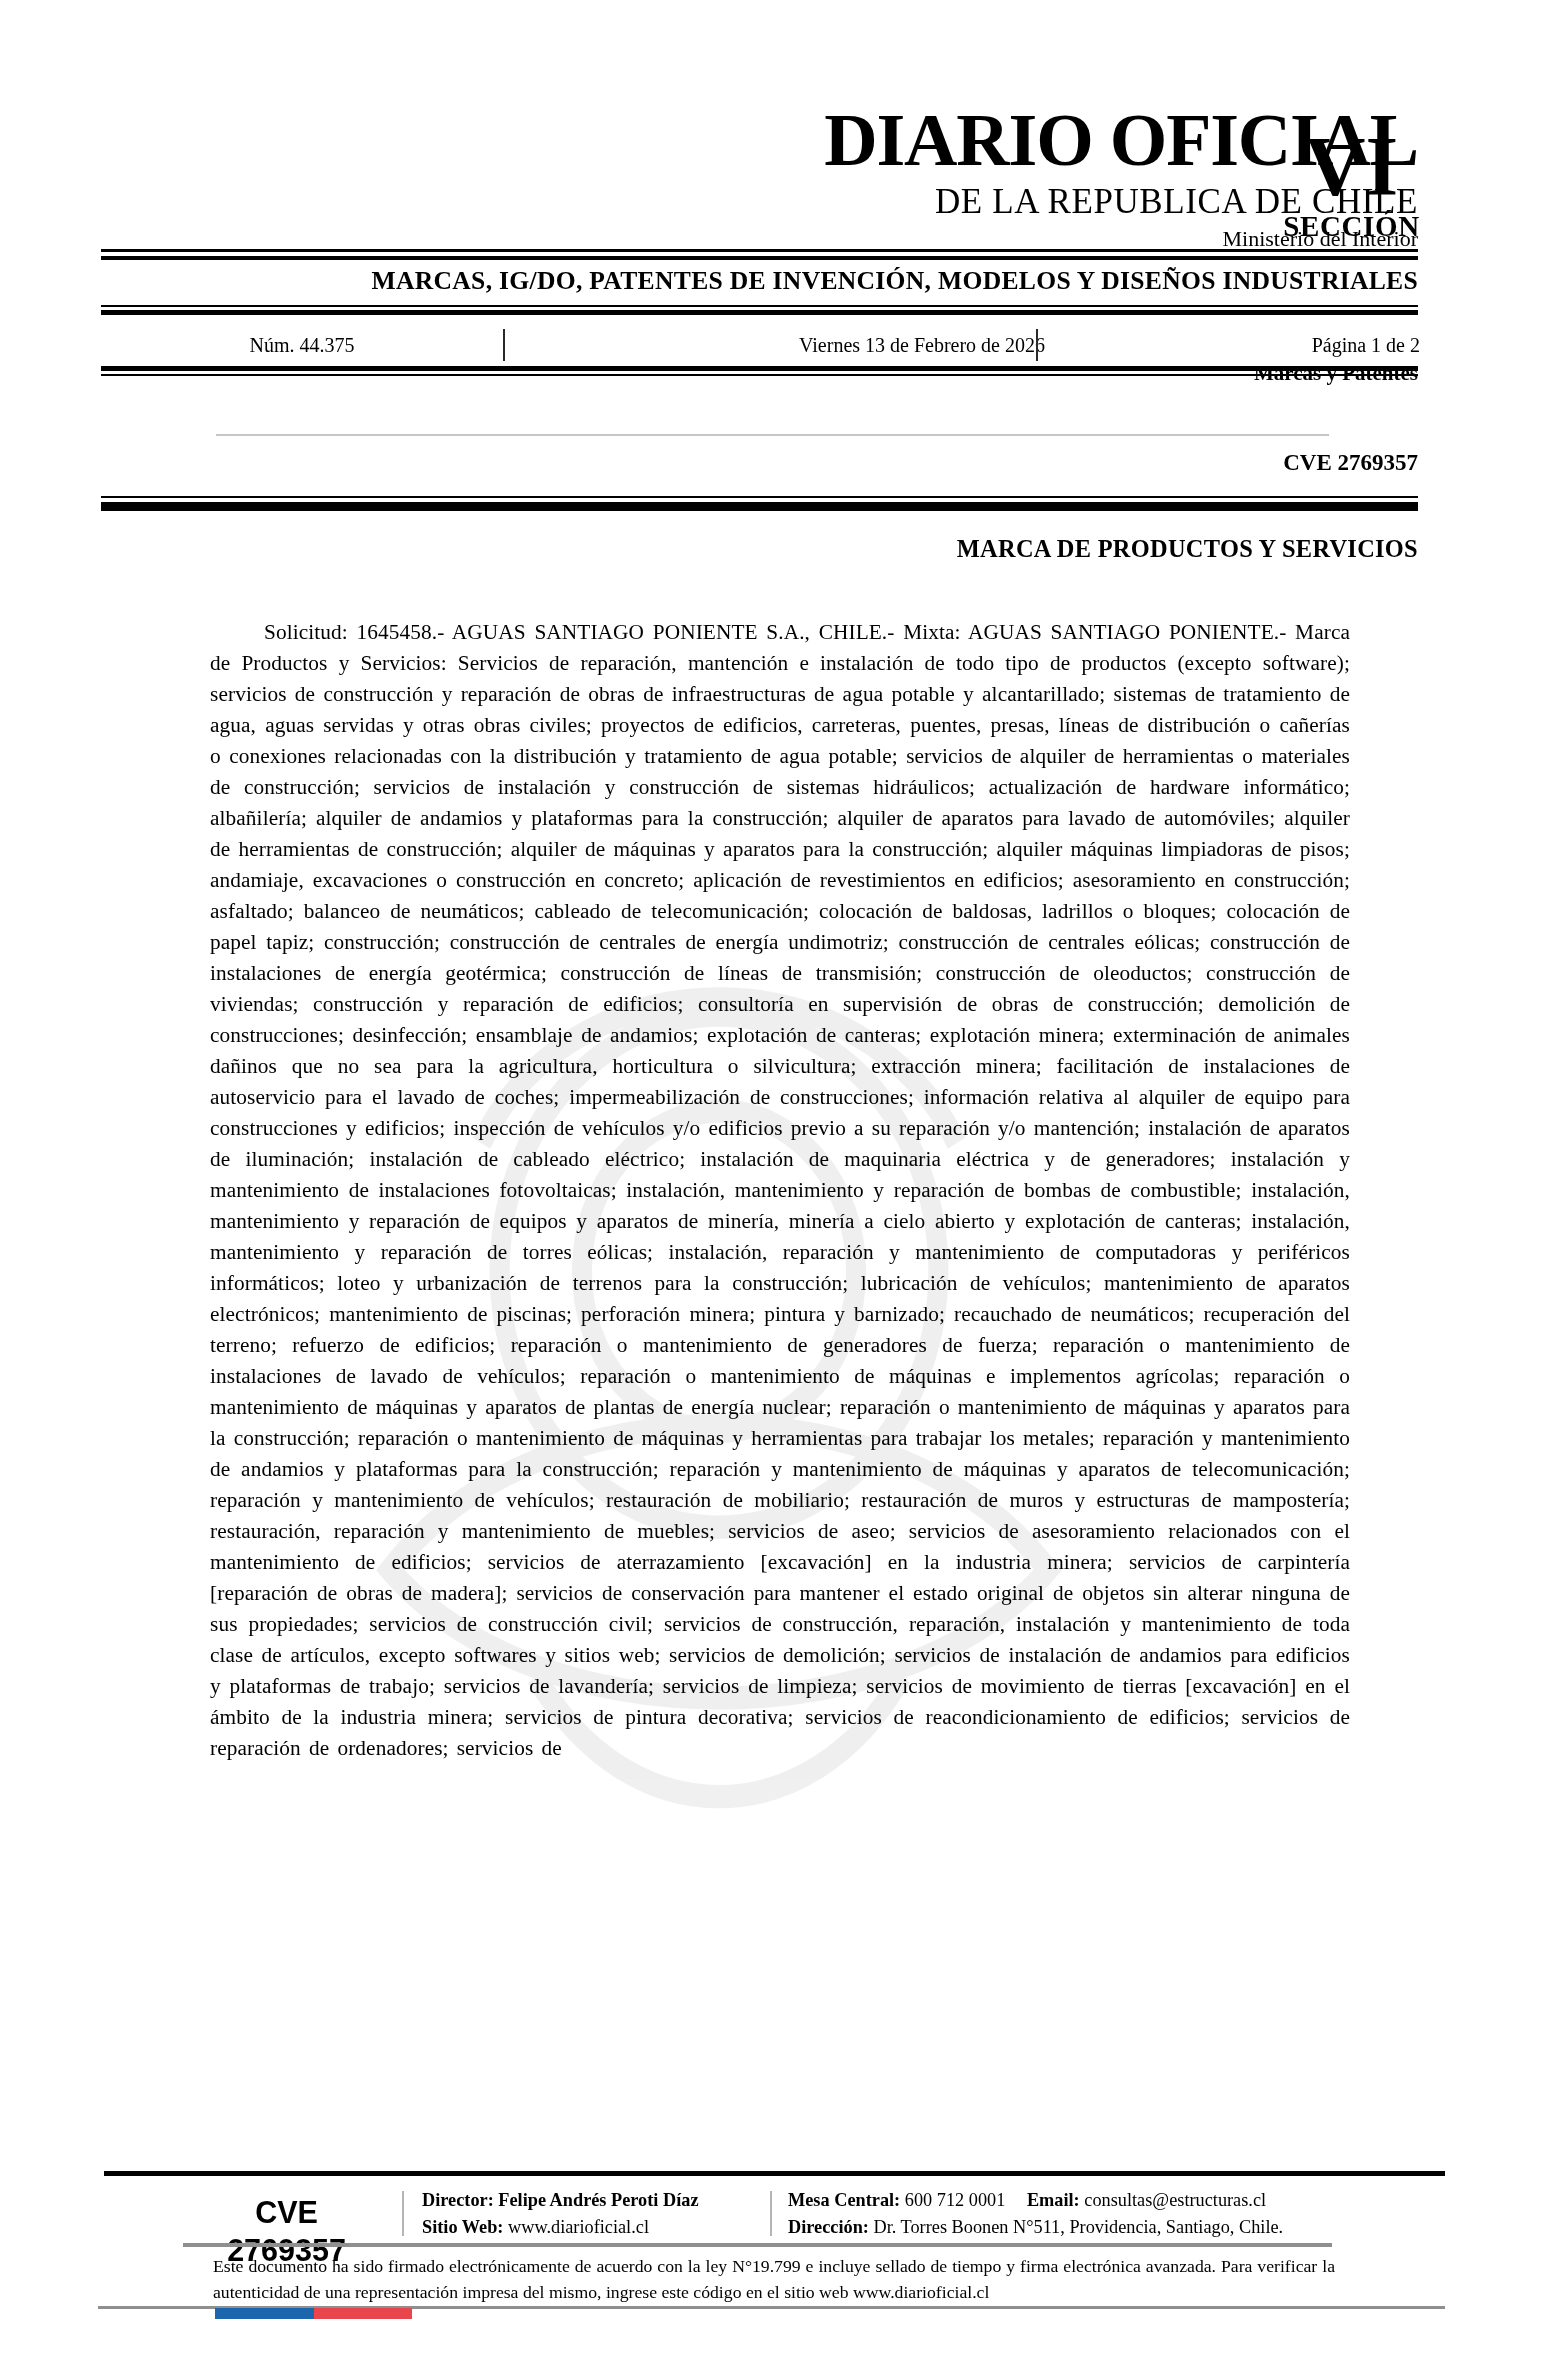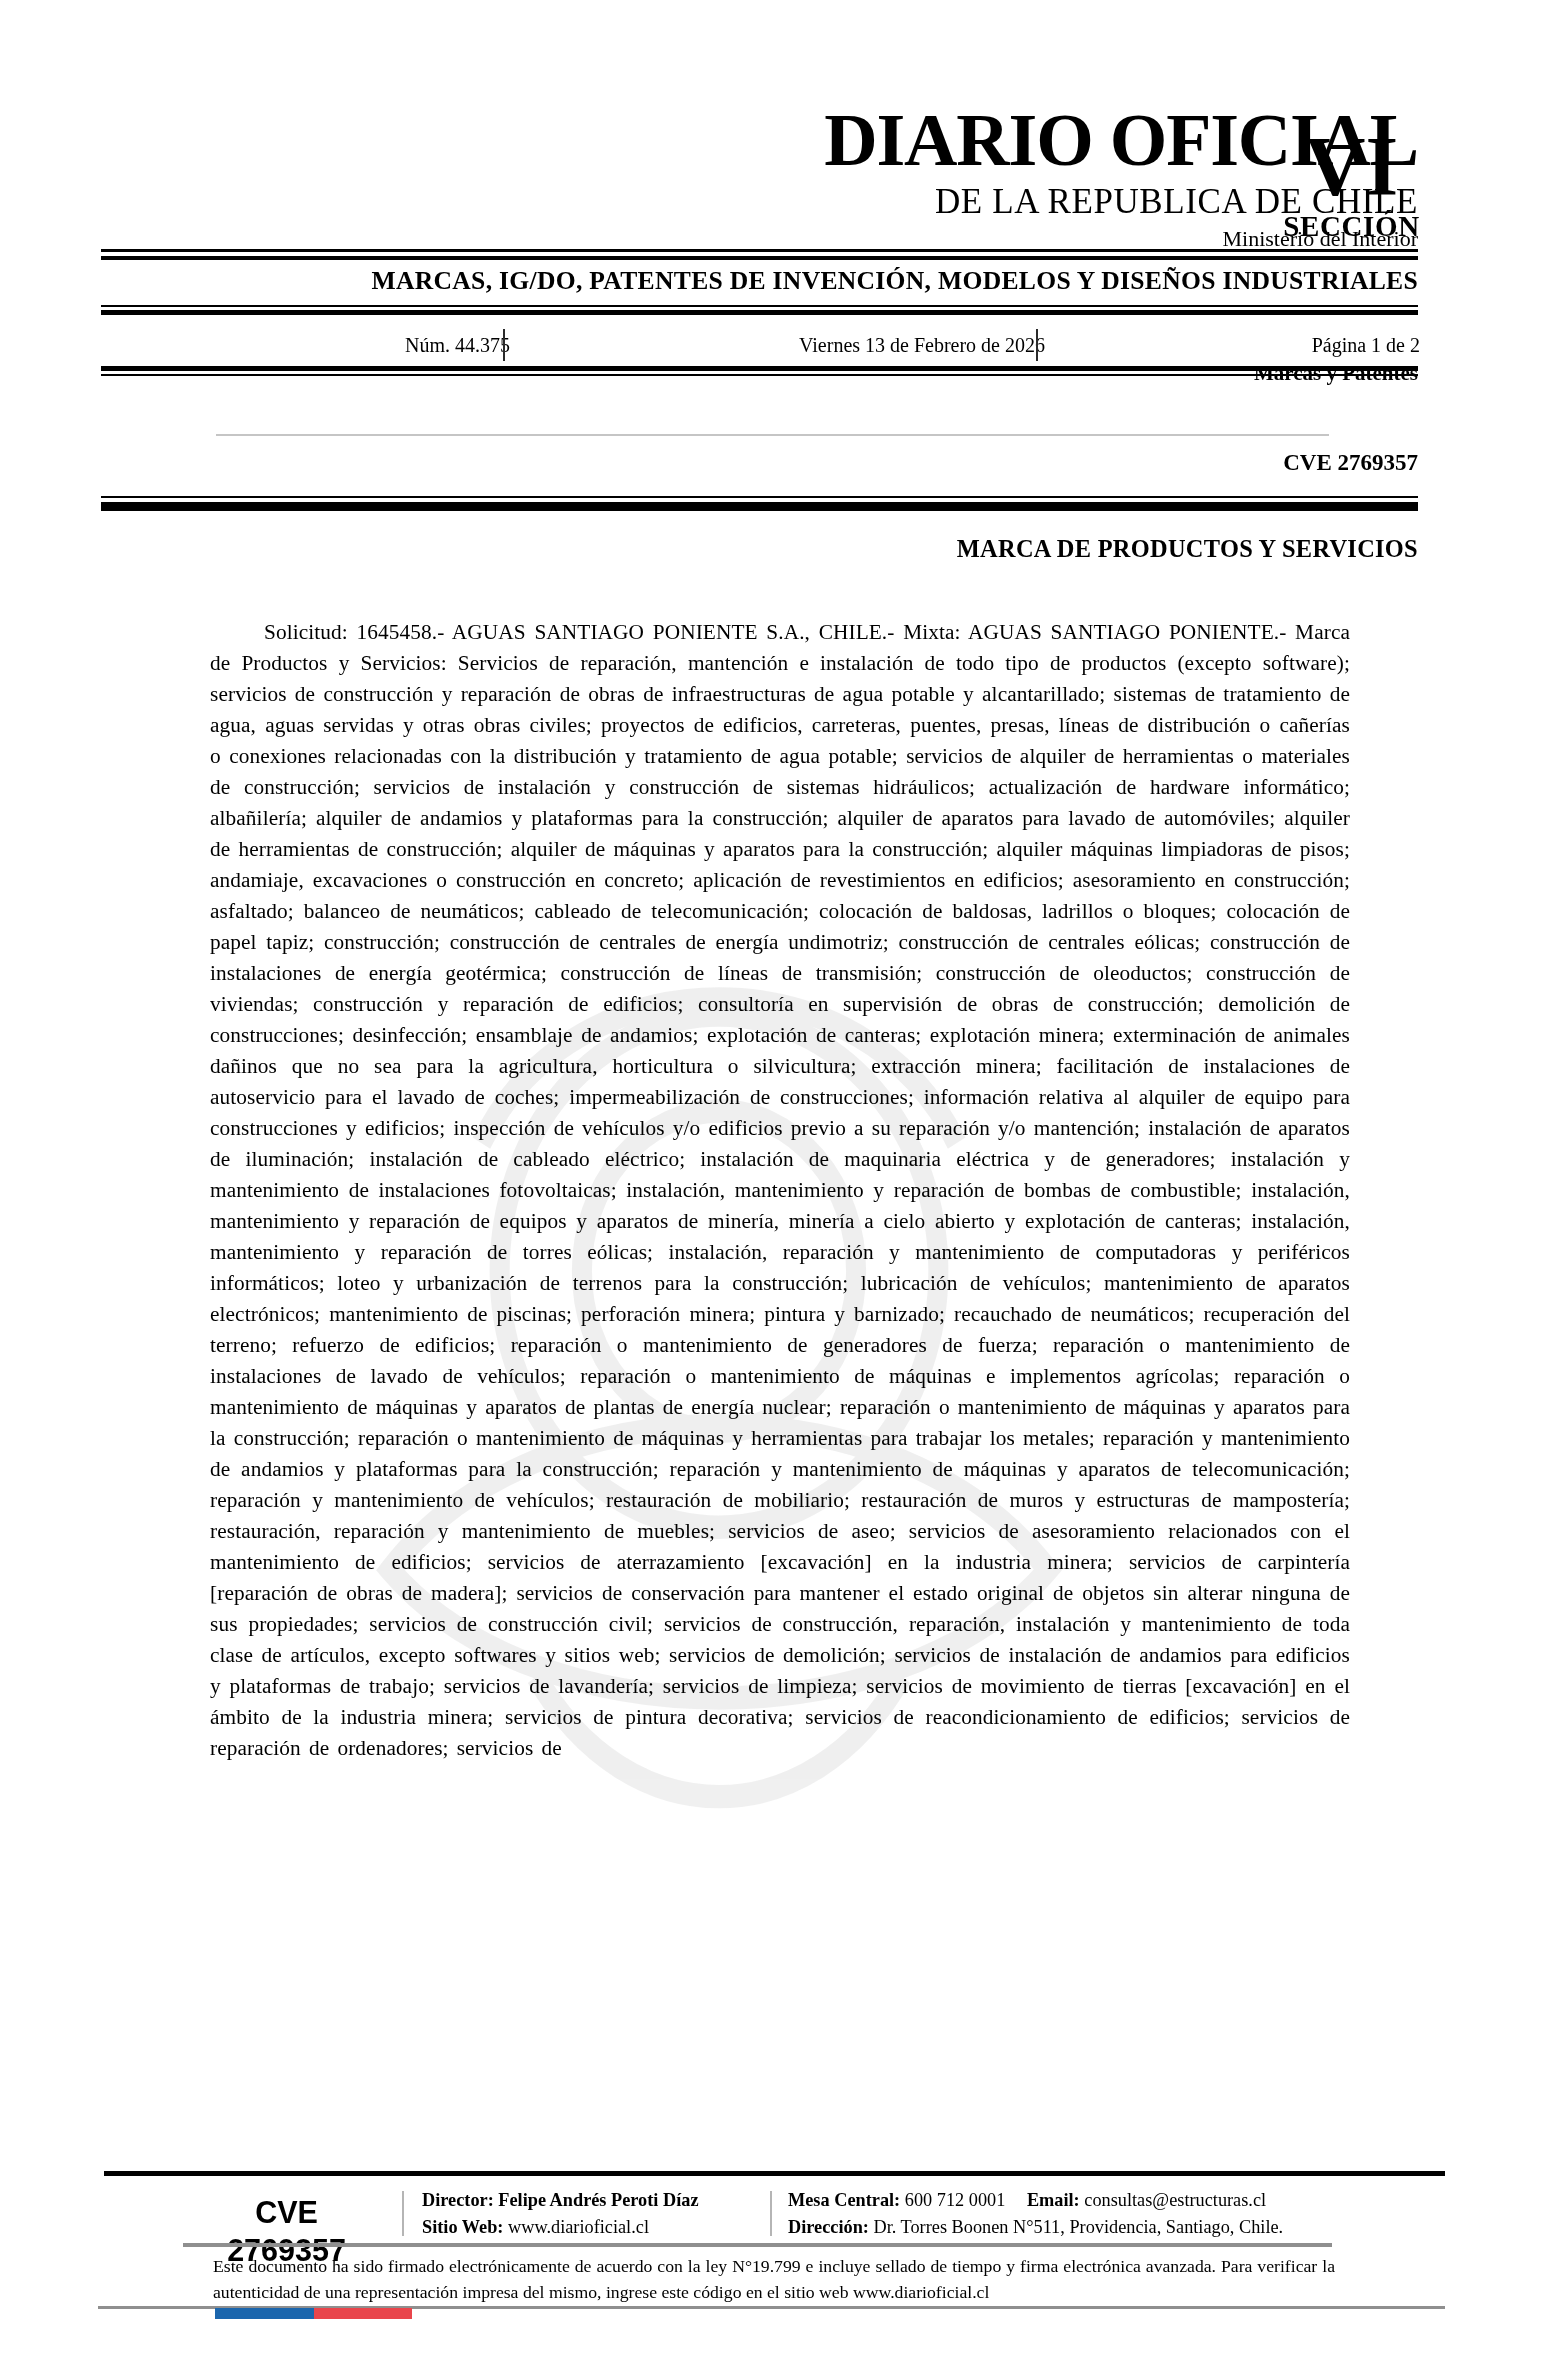--- a/index.html
+++ b/index.html
@@ -108,21 +108,21 @@
   </div>
 
   <div class="rule" style="left:101px;top:249px;width:1317px;height:3px;"></div>
   <div class="rule" style="left:101px;top:256px;width:1317px;height:4.3px;"></div>
 
   <div class="abs center banner-title">MARCAS, IG/DO, PATENTES DE INVENCIÓN, MODELOS Y DISEÑOS INDUSTRIALES</div>
 
   <div class="rule" style="left:101px;top:305px;width:1317px;height:1.8px;"></div>
   <div class="rule" style="left:101px;top:310px;width:1317px;height:4.9px;"></div>
 
-  <div class="abs issue-row-text" style="left:126px;width:384px;text-align:right;">Núm. 44.375</div>
+  <div class="abs issue-row-text" style="left:110px;width:384px;text-align:center;">Núm. 44.375</div>
   <div class="vbar" style="left:503px;"></div>
   <div class="abs issue-row-text center" style="left:510px;width:527px;padding-left:8px;">Viernes 13 de Febrero de 2026</div>
   <div class="vbar" style="left:1036px;"></div>
   <div class="abs issue-row-text" style="left:1039px;width:381px;text-align:right;">Página 1 de 2</div>
 
   <div class="rule" style="left:101px;top:366px;width:1317px;height:4.9px;"></div>
   <div class="rule" style="left:101px;top:374px;width:1317px;height:1.8px;"></div>
 
   <div class="abs center marcas-heading">Marcas y Patentes</div>
   <div class="light-rule" style="left:216px;top:434px;width:1113px;height:2.4px;"></div>

